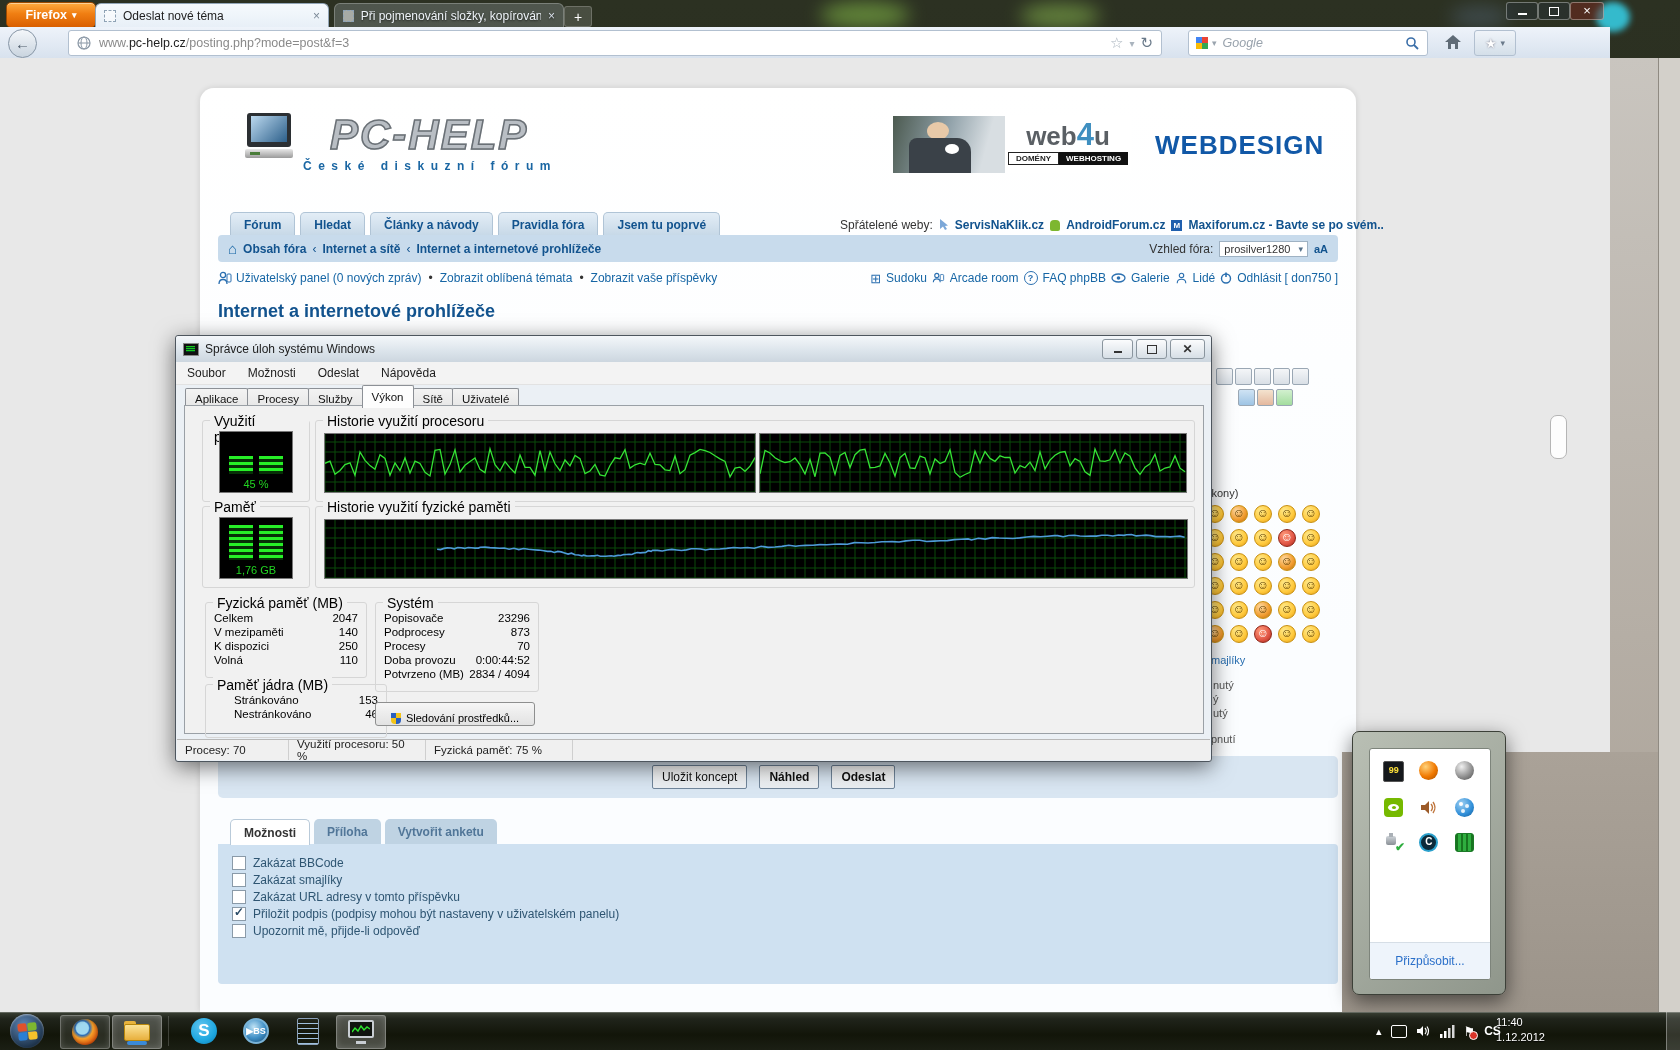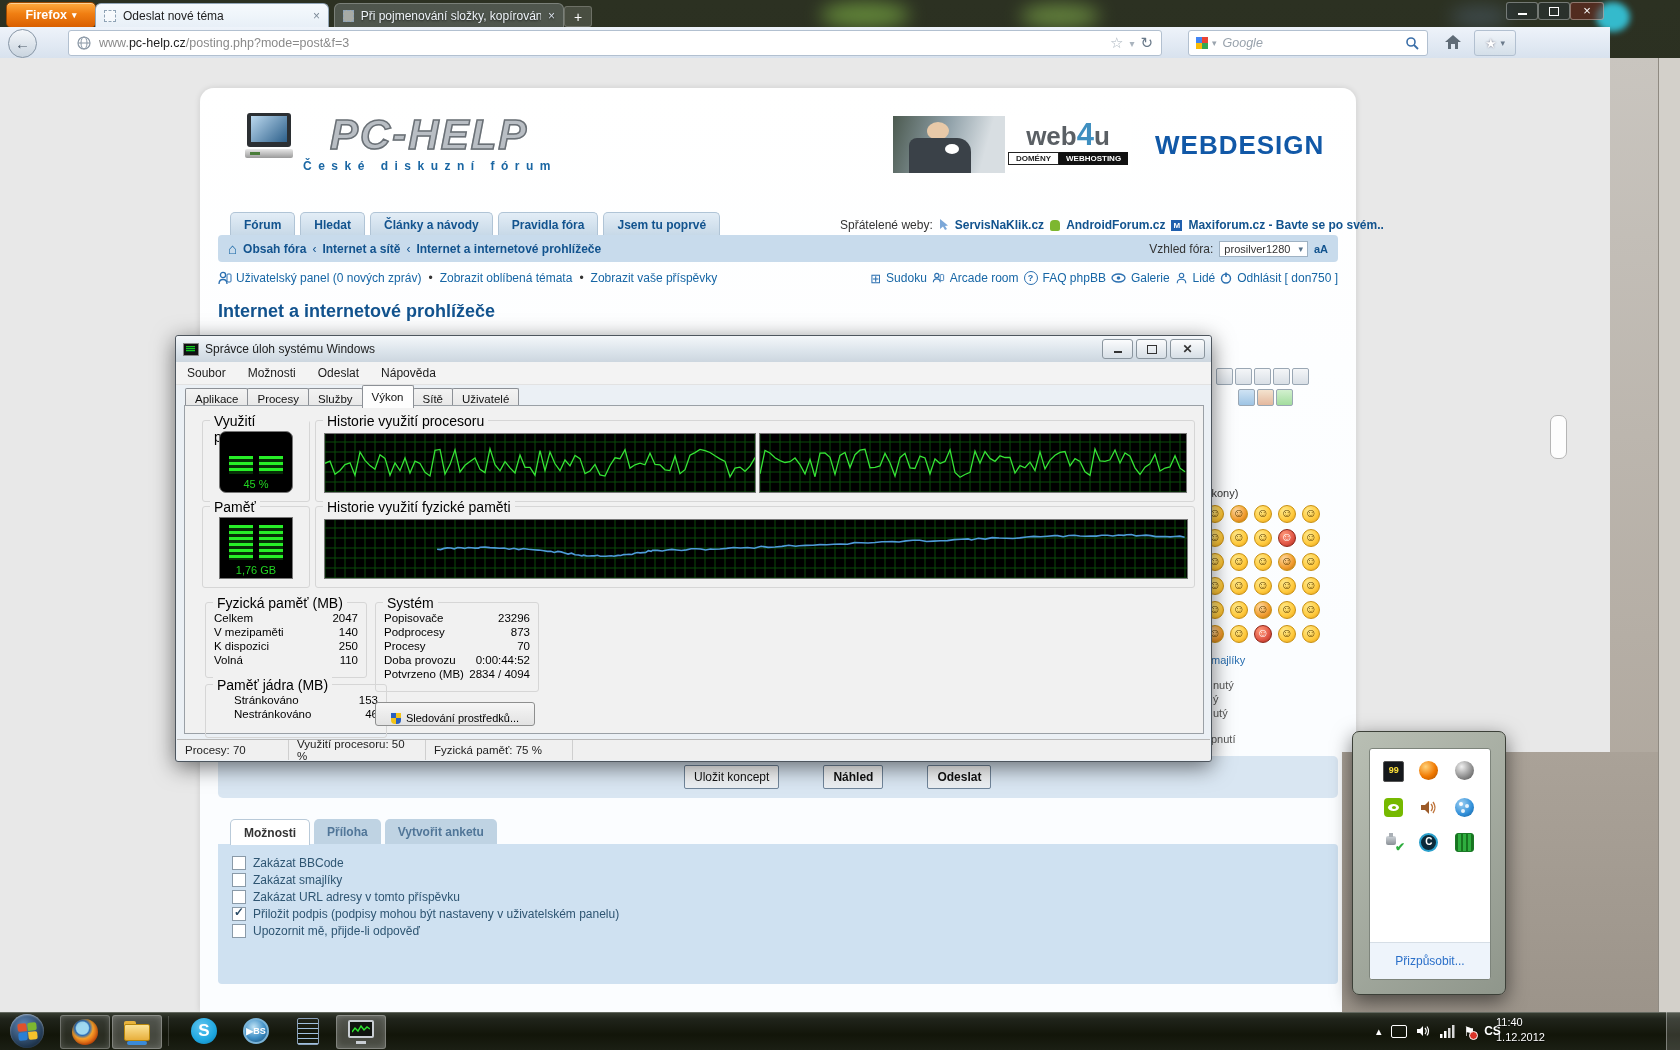--- a/index.html
+++ b/index.html
@@ -31,21 +31,21 @@
   .viewport{position:absolute;left:0;top:58px;width:1610px;height:954px;background:#e8e8e8;overflow:hidden;}
   .pagepanel{position:absolute;left:200px;top:30px;width:1156px;height:924px;background:linear-gradient(180deg,#ffffff,#fbfdff 60%);border-radius:14px 14px 0 0;box-shadow:0 0 6px rgba(0,0,0,.12);}
   .navtabs{position:absolute;left:30px;top:124px;display:flex;gap:5px;}
   .navtab{height:23px;padding:0 13px;display:flex;align-items:center;border-radius:5px 5px 0 0;
     background:linear-gradient(180deg,#e3edf6,#c6d8e7);border:1px solid #b0c4d6;border-bottom:none;
     color:#12538e;font-weight:bold;font-size:12px;}
   .crumbbar{position:absolute;left:18px;top:147px;width:1120px;height:27px;background:#c8dbec;border-radius:4px;display:flex;align-items:center;font-size:12px;color:#12538e;}
   .linkb{color:#12538e;font-weight:bold;}
   .userrow{position:absolute;left:18px;top:180px;width:1120px;height:20px;display:flex;align-items:center;font-size:12px;color:#1666a5;}
   .ptitle{position:absolute;left:18px;top:213px;font-size:18px;font-weight:bold;color:#12538e;}
-  .btn{background:linear-gradient(180deg,#fdfdfd,#eaeef2);border:1px solid #71869b;border-radius:2px;color:#111;font-size:12px;padding:4px 9px;margin-left:32px;}
+  .btn{background:linear-gradient(180deg,#fdfdfd,#eaeef2);border:1px solid #71869b;border-radius:2px;color:#111;font-size:12px;padding:4px 9px;}
   .opttab{height:25px;padding:0 13px;display:flex;align-items:center;border-radius:5px 5px 0 0;font-weight:bold;font-size:12px;}
   .cbrow{display:flex;align-items:center;gap:7px;height:17px;font-size:12px;color:#2e5572;}
   .cbox{width:12px;height:12px;background:#fff;border:1px solid #8a9aa8;position:relative;flex:0 0 auto;}
   .cbox.checked:after{content:"✓";position:absolute;left:1px;top:-3px;font-size:12px;color:#2b4c68;font-weight:bold;}
   .smiley{position:absolute;width:16px;height:16px;border-radius:50%;background:radial-gradient(circle at 35% 30%,#ffe98a,#ffc93c 60%,#e09a14);
     color:#5a3c00;font-size:12px;line-height:15px;text-align:center;border:1px solid #c88f10;}
   .frag{position:absolute;font-size:11px;color:#555;}
   .minicon{position:absolute;width:15px;height:15px;border:1px solid #9aa7b4;background:linear-gradient(180deg,#f4f6f8,#d9dfe6);border-radius:2px;}
   
   .tm{position:absolute;left:175px;top:335px;width:1035px;height:425px;background:#ebf0f5;border:1px solid #4e565e;border-radius:3px;box-shadow:0 5px 22px rgba(0,0,0,.55);}
@@ -397,21 +397,21 @@
       <div class="tmtab">Procesy</div>
       <div class="tmtab">Služby</div>
       <div class="tmtab active">Výkon</div>
       <div class="tmtab">Sítě</div>
       <div class="tmtab">Uživatelé</div>
     </div>
     <div class="tmpage">
 
       <div class="gbox" style="left:17px;top:14px;width:106px;height:80px;">
         <span class="glabel">Využití procesoru</span>
-        <div class="gauge" style="left:16px;top:10px;border-radius:7px;">
+        <div class="gauge" style="left:16px;top:10px;">
           <div class="gaugebars" style="height:18px;"></div>
           <div class="gaugelabel">45 %</div>
         </div>
       </div>
 
       <div class="gbox" style="left:130px;top:14px;width:878px;height:80px;">
         <span class="glabel">Historie využití procesoru</span>
         <svg class="blackpanel cpu-graph" style="left:8px;top:12px;width:430px;height:58px;" viewBox="0 0 430 58">
             <line x1="0" y1="0" x2="0" y2="58" stroke="#0b4a0b" stroke-width="1"></line>
             <line x1="10" y1="0" x2="10" y2="58" stroke="#0b4a0b" stroke-width="1"></line>

